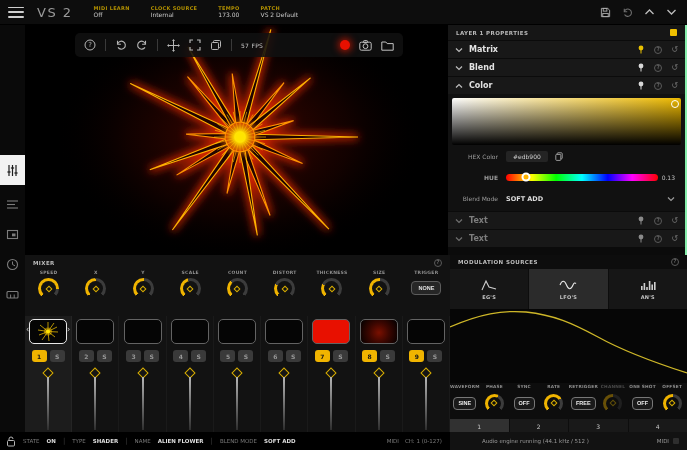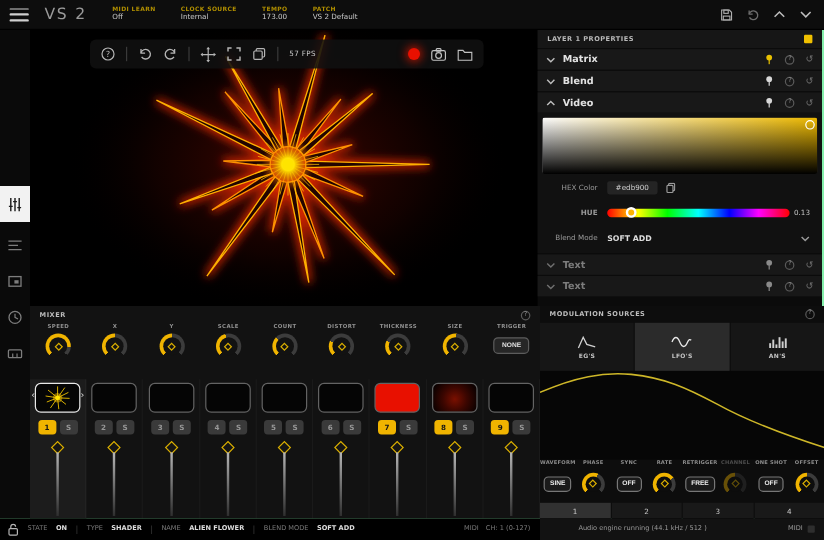--- a/index.html
+++ b/index.html
@@ -424,21 +424,21 @@
         <span class="undo-g">↺</span>
       </span>
     </div>
 
     <div class="prow">
       <span class="chev">
           <svg width="8" height="6" viewBox="0 0 8 6">
             <polyline points="1,4.5 4,1.5 7,4.5" fill="none" stroke="#bdbdbd" stroke-width="1.2"></polyline>
           </svg>
         </span>
-      <span class="pttl">Video</span>
+      <span class="pttl">Color</span>
       <span class="ricons">
         <svg width="8" height="9" viewBox="0 0 8 9">
             <circle cx="4" cy="3" r="2.4" fill="#d8d8d8"></circle>
             <line x1="4" y1="5" x2="4" y2="8.5" stroke="#d8d8d8" stroke-width="1"></line>
           </svg>
         <span class="qicon">?</span>
         <span class="undo-g">↺</span>
       </span>
     </div>
 

